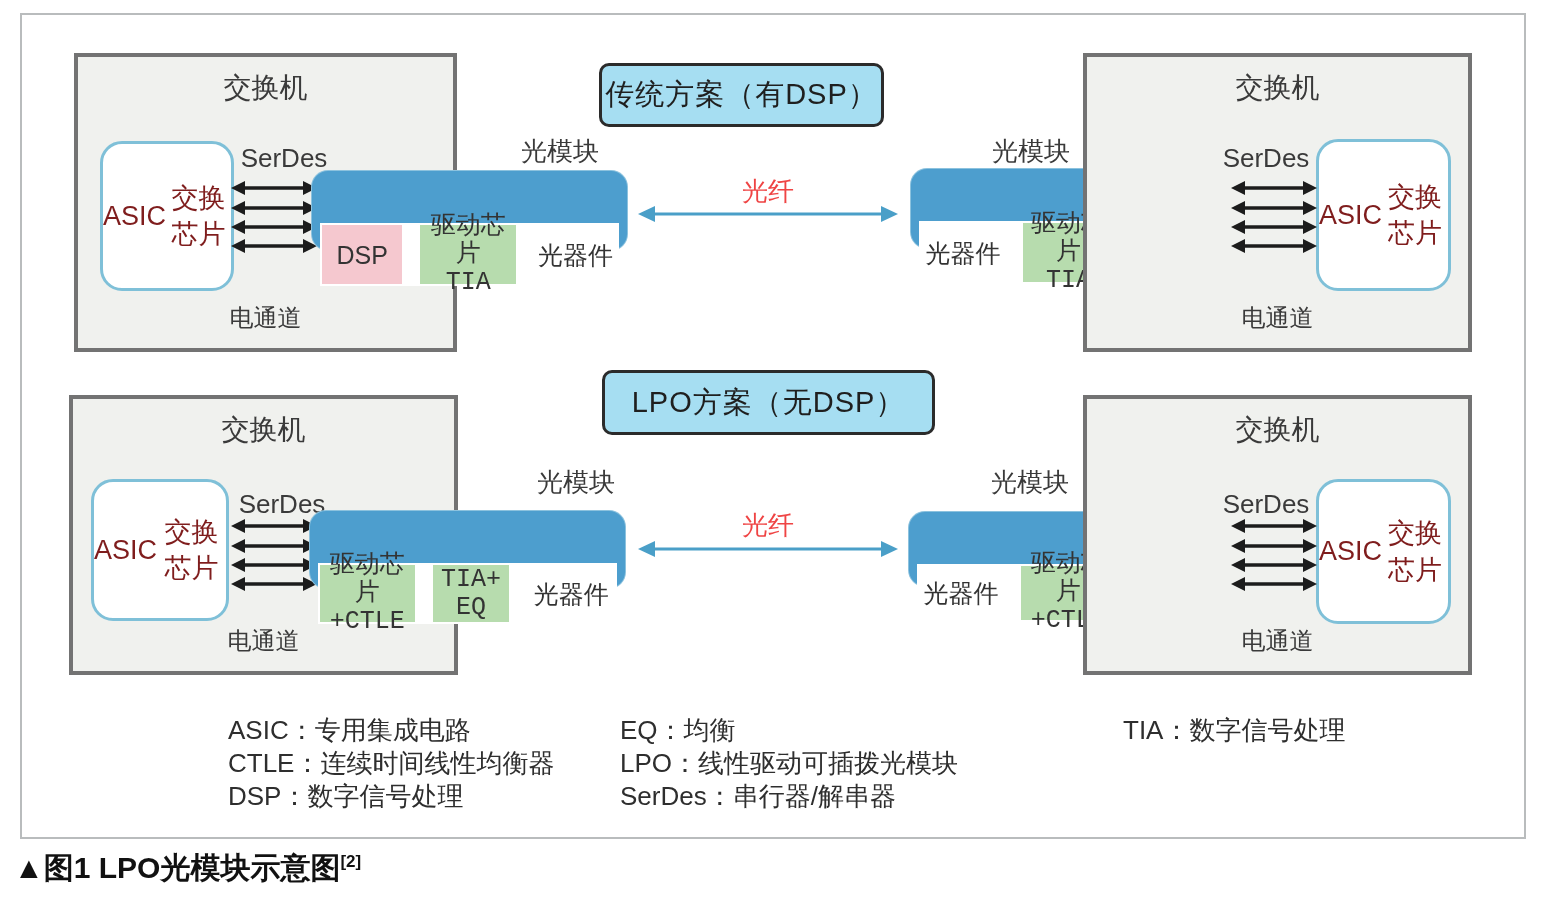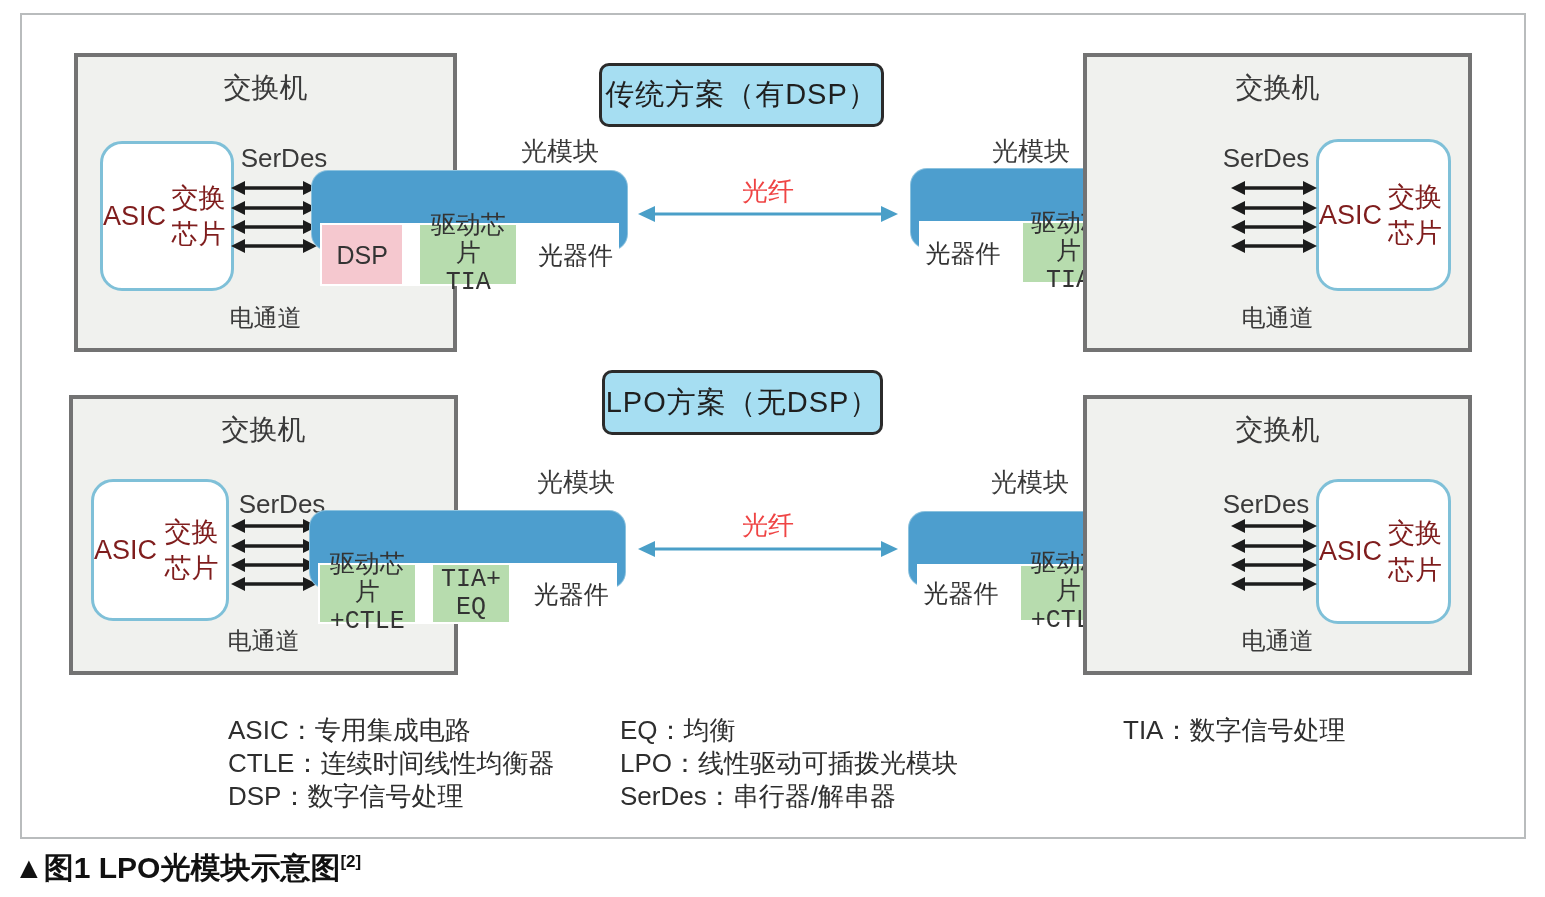--- a/index.html
+++ b/index.html
@@ -162,21 +162,21 @@
         </g>
       <g>
           <line x1="13" y1="67" x2="75" y2="67"></line>
           <polygon points="1,67 15,60 15,74"></polygon>
           <polygon points="87,67 73,60 73,74"></polygon>
         </g>
     </svg>
     <div class="box-bottom">电通道</div>
   </div>
 
-  <div class="title-box" style="left:602px;top:370px;width:281px;height:65px">LPO方案（无DSP）</div>
+  <div class="title-box" style="left:602px;top:370px;width:333px;height:65px">LPO方案（无DSP）</div>
 
   <div class="switch-box" style="left:69px;top:395px;width:389px;height:280px">
     <div class="box-title">交换机</div>
     <div class="asic-box" style="left:18px;top:80px;width:138px;height:142px">
       <span>ASIC</span>
       <span>交换芯片</span>
     </div>
     <div class="serdes-label" style="left:134px;top:90px;width:150px">SerDes</div>
     <svg class="serdes-arrows" style="left:157px;top:118px" width="88" height="76" viewBox="0 0 88 76">
       <g>

